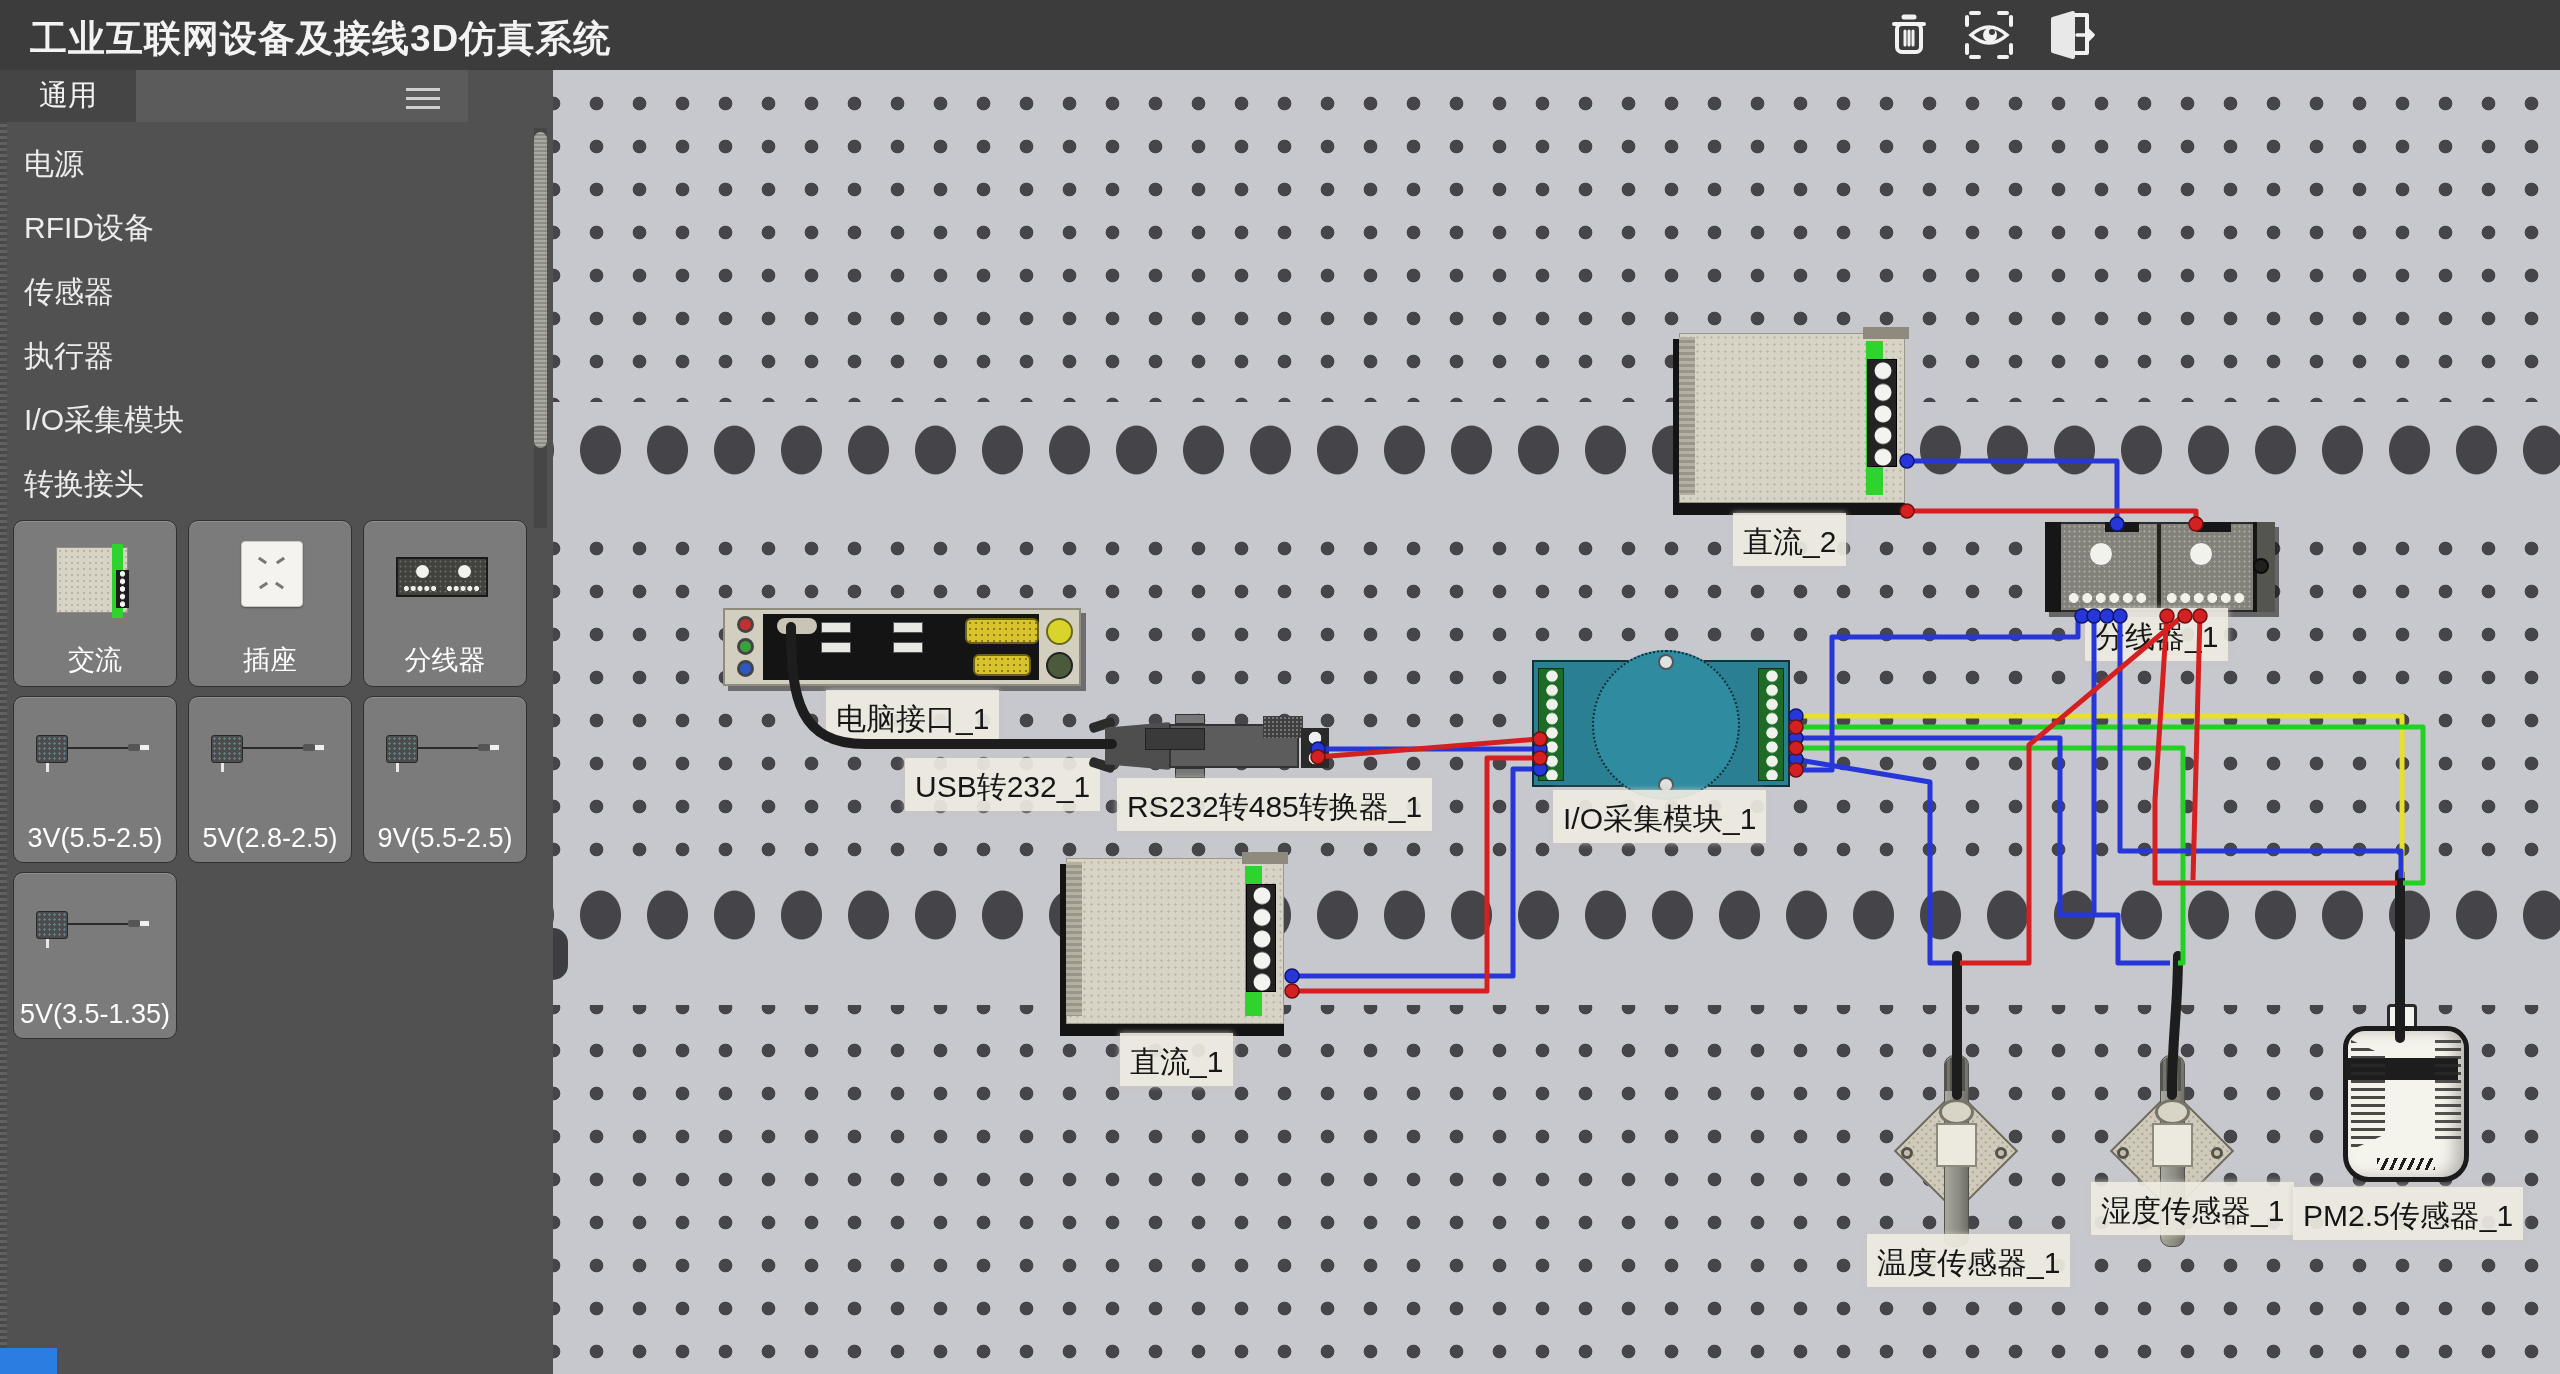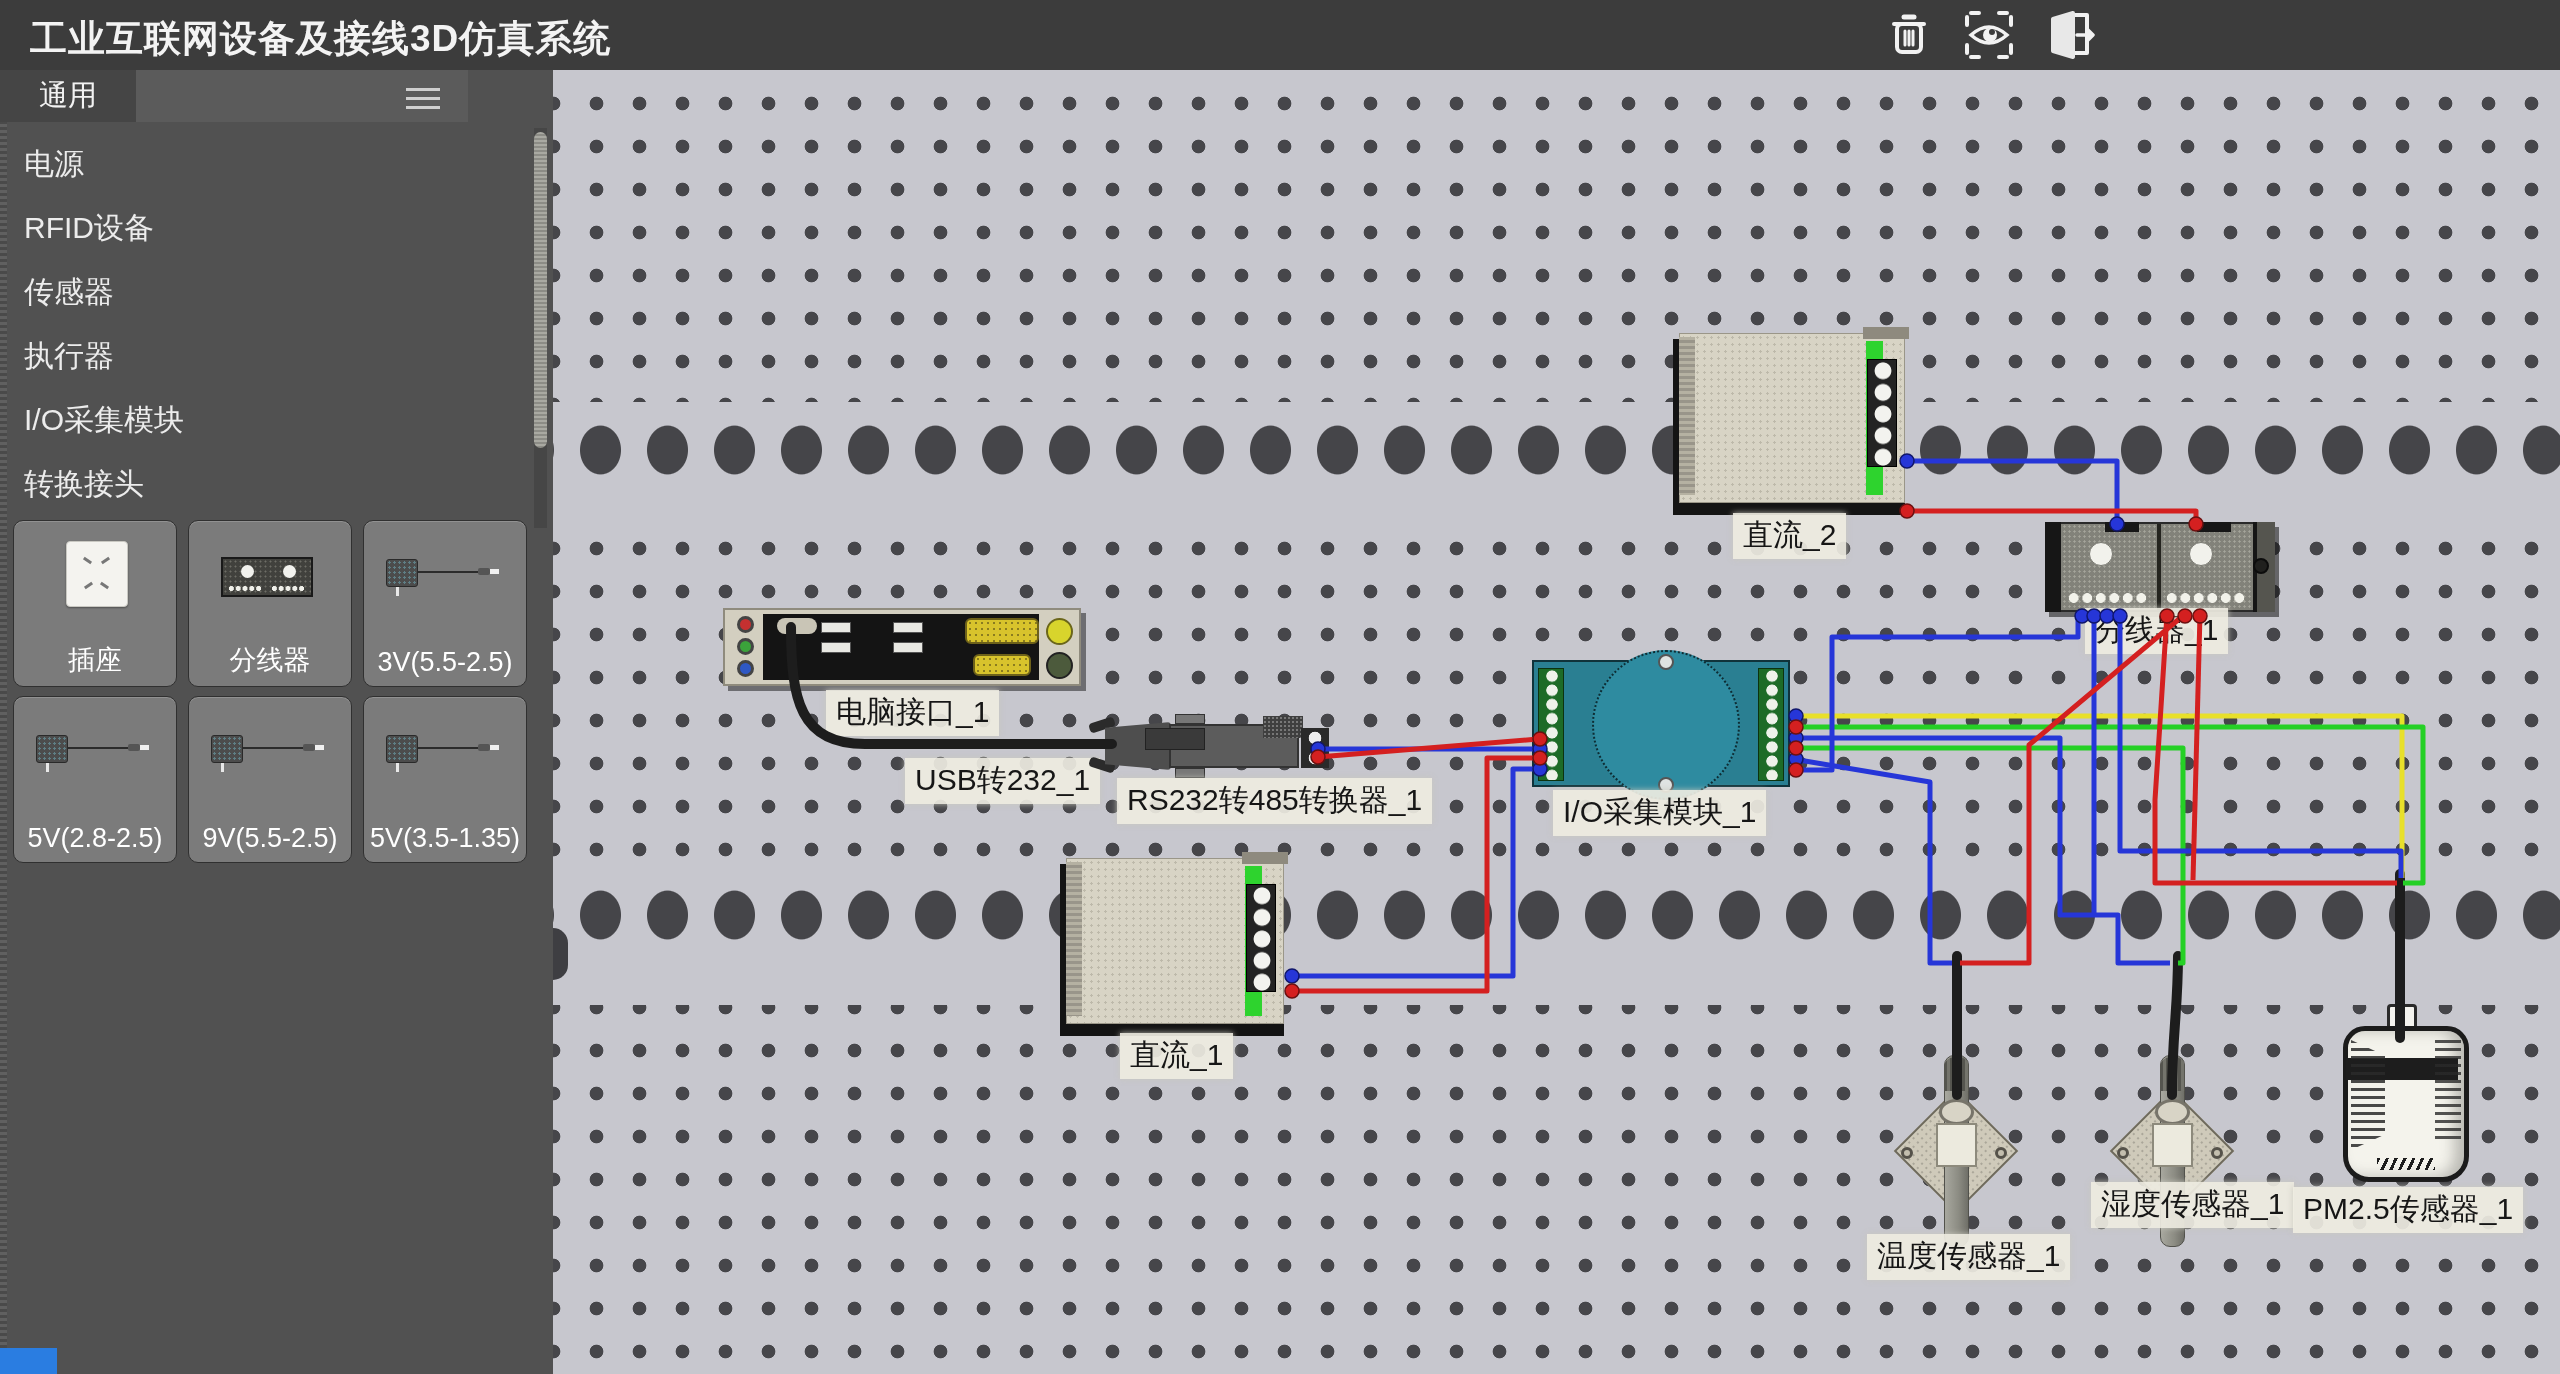--- a/index.html
+++ b/index.html
@@ -64,21 +64,21 @@
   #canvas { position:absolute; left:553px; top:70px; width:2007px; height:1304px; background:#c7c7ce; overflow:hidden; }
   .dotfield { position:absolute; left:0; width:2007px;
       background-image:radial-gradient(circle,#46464a 6.5px,transparent 7.2px); background-size:43px 43px;
       background-position:22px 12px; }
   .bigband { position:absolute; left:0; width:2007px; height:96px; background:#c7c7ce;
       background-image:radial-gradient(ellipse 21px 25px at center,#454549 20px,transparent 21px);
       background-size:67px 96px; background-position:14px 0; }
 
   
   .lbl { position:absolute; background:rgba(238,235,225,.92); color:#161616; font-size:30px;
-      padding:2px 10px 3px 10px; white-space:nowrap; box-shadow:0 0 6px rgba(200,198,188,.9); }
+      padding:9px 10px 3px 10px; white-space:nowrap; box-shadow:0 0 6px rgba(200,198,188,.9); }
 
   
   .dc { position:absolute; }
   .dc .shadow { position:absolute; left:0; top:6px; width:100%; height:100%; background:#141414; }
   .dc .body { position:absolute; left:6px; top:0; width:calc(100% - 6px); height:calc(100% - 6px);
       background:#d8d4c5; background-image:radial-gradient(#bdb9aa 1px,transparent 1.4px); background-size:7px 7px;
       border:1px solid #9a9688; }
   .dc .ledge { position:absolute; left:6px; top:4px; width:16px; height:calc(100% - 18px);
       background:repeating-linear-gradient(180deg,#b5b1a2 0 3px,#99958a 3px 6px); }
   .dc .green { position:absolute; right:22px; top:8px; width:17px; height:calc(100% - 22px); background:#2ed32e; }
@@ -210,20 +210,29 @@
   <div class="menu-item" style="top:190px">传感器</div>
   <div class="menu-item" style="top:254px">执行器</div>
   <div class="menu-item" style="top:318px">I/O采集模块</div>
   <div class="menu-item" style="top:382px">转换接头</div>
 
   <div id="scrolltrack">
       <div id="scrollthumb"></div>
     </div>
 
   <div id="cards">
+    <div class="card">
+      <div class="thumb">
+          <div class="t-dc">
+            <div class="g"></div>
+            <div class="t"></div>
+          </div>
+        </div>
+      <div class="card-label">交流</div>
+    </div>
     <div class="card">
       <div class="thumb">
         <div class="t-socket">
             <i class="a1"></i>
             <i class="a2"></i>
             <i class="b1"></i>
             <i class="b2"></i>
           </div>
       </div>
       <div class="card-label">插座</div>

